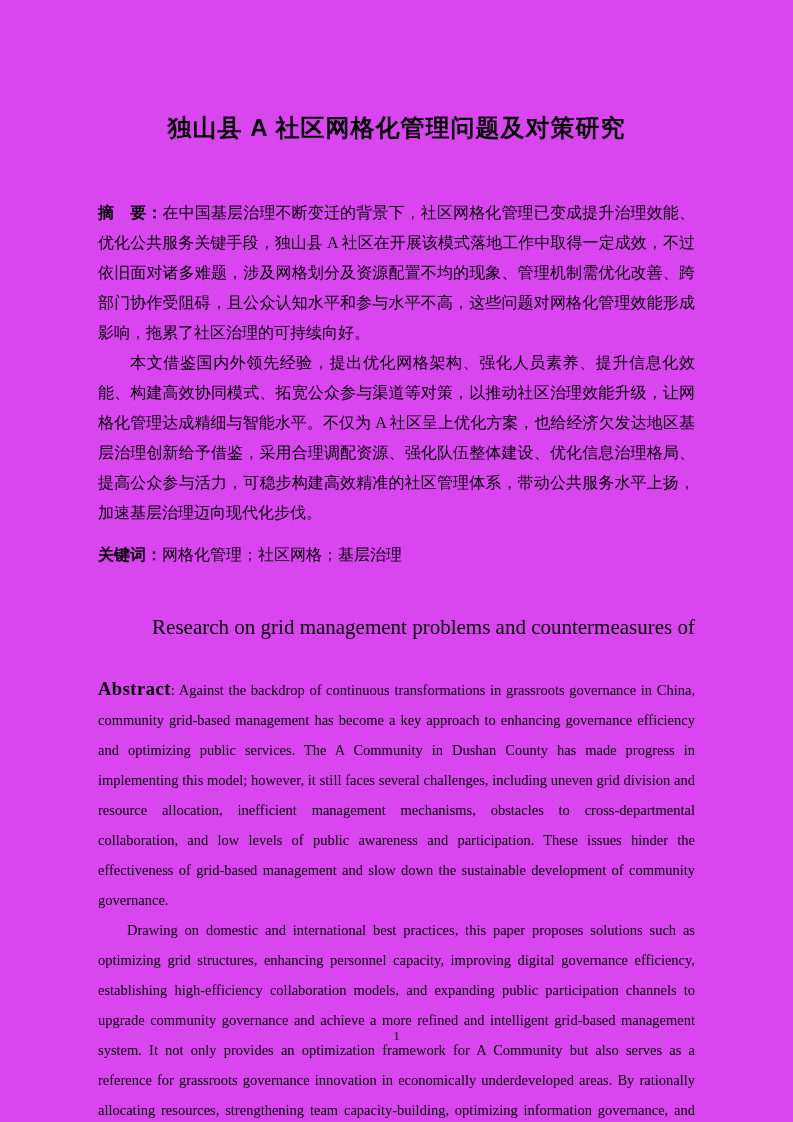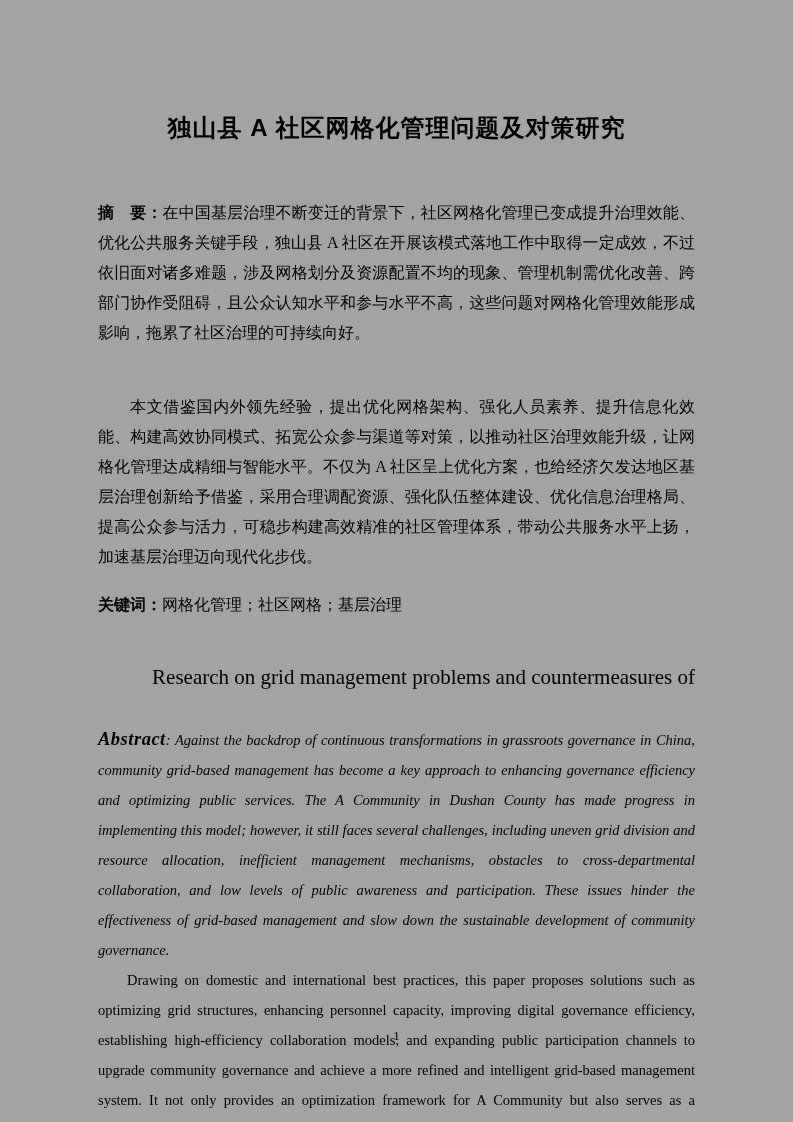--- a/index.html
+++ b/index.html
@@ -5,21 +5,21 @@
   html, body {
     margin: 0;
     padding: 0;
     background: #ffffff;
   }
   .page {
     position: relative;
     width: 793px;
     height: 1122px;
     margin: 0 auto;
-    background: #a3a3a3;
+    background: #d946ef;
     color: #000000;
     overflow: hidden;
     font-family: "Liberation Serif", "DejaVu Serif", serif;
   }
   .content {
     padding: 112px 98px 0 98px;
   }
   .title-zh {
     margin: 0 0 54px 0;
     font-family: "Liberation Sans", "DejaVu Sans", sans-serif;
@@ -30,50 +30,48 @@
     letter-spacing: 1px;
   }
   .para-zh {
     margin: 0;
     font-size: 16px;
     line-height: 30px;
     text-align: justify;
   }
   .para-zh.indent {
     text-indent: 2em;
-    margin-top: 44px;
   }
   .zh-label {
     font-family: "Liberation Sans", "DejaVu Sans", sans-serif;
     font-weight: bold;
     font-size: 16px;
     line-height: 30px;
   }
   .keywords-line {
-    margin-top: 18px;
+    margin-top: 12px;
     font-size: 16px;
     line-height: 30px;
     text-align: left;
   }
   .title-en {
     margin-top: 36px;
     font-size: 21px;
     line-height: 42px;
     text-align: right;
     font-weight: normal;
   }
   .para-en {
     margin: 0;
     font-size: 14.5px;
     line-height: 30px;
     text-align: justify;
   }
   .para-en.first {
     margin-top: 26px;
-    font-style: italic;
   }
   .para-en.indent {
     text-indent: 2em;
   }
   .en-label {
     font-weight: bold;
     font-size: 18.5px;
     letter-spacing: 0.5px;
   }
   .page-number {

